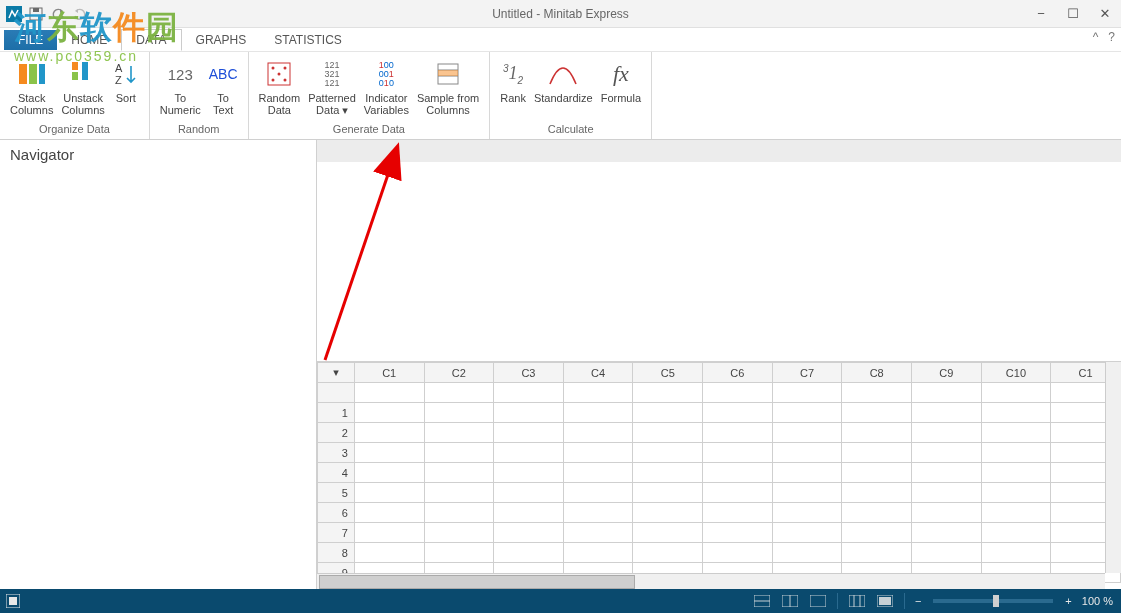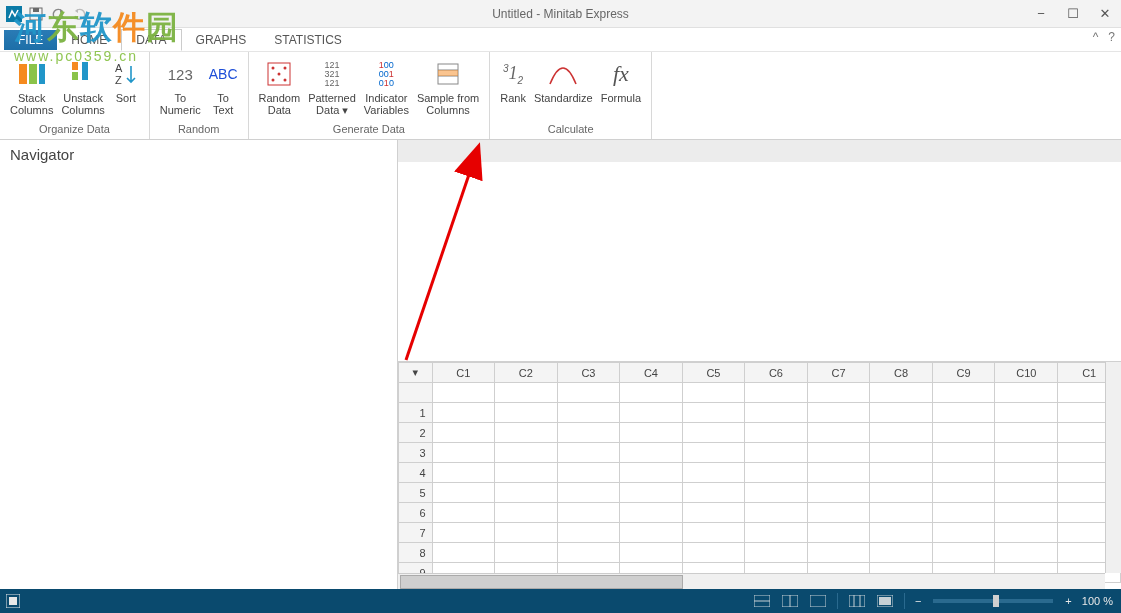--- a/index.html
+++ b/index.html
@@ -21,21 +21,21 @@
 .ribbon { height: 88px; display: flex; border-bottom: 1px solid #d0d0d0; background: #fff; }
 .rib-group { display: flex; flex-direction: column; border-right: 1px solid #d8d8d8; }
 .rib-btns { flex: 1; display: flex; align-items: flex-start; padding: 4px 6px 0 6px; }
 .rib-btn { display: flex; flex-direction: column; align-items: center; width: auto; padding: 2px 4px; cursor: pointer; }
 .rib-btn .ic { height: 32px; display: flex; align-items: center; justify-content: center; }
 .rib-btn .lbl { font-size: 11px; color: #444; text-align: center; line-height: 12px; margin-top: 2px; white-space: nowrap; }
 .rib-btn .lbl2 { display: block; }
 .rib-group-label { font-size: 11px; color: #666; text-align: center; padding: 2px 0 4px 0; }
 
 .body-area { display: flex; height: calc(613px - 28px - 24px - 88px - 24px); }
-.navigator-pane { width: 398px; border-right: 1px solid #d0d0d0; background: #fff; }
+.navigator-pane { width: 317px; border-right: 1px solid #d0d0d0; background: #fff; }
 .navigator-title { font-size: 15px; color: #444; padding: 6px 10px; }
 .work-area { flex: 1; display: flex; flex-direction: column; position: relative; }
 .output-area { height: 222px; border-bottom: 1px solid #d0d0d0; background: #fff; position: relative; }
 .output-header { height: 22px; background: #ececec; }
 .arrow-svg { position: absolute; top: 0; left: 0; pointer-events: none; }
 
 .sheet-area { flex: 1; overflow: hidden; position: relative; }
 .grid-table { border-collapse: collapse; font-size: 11px; color: #444; width: 100%; }
 .grid-table th, .grid-table td { border: 1px solid #cfcfcf; height: 20px; padding: 0; }
 .grid-table th { background: #f4f4f4; font-weight: normal; }

